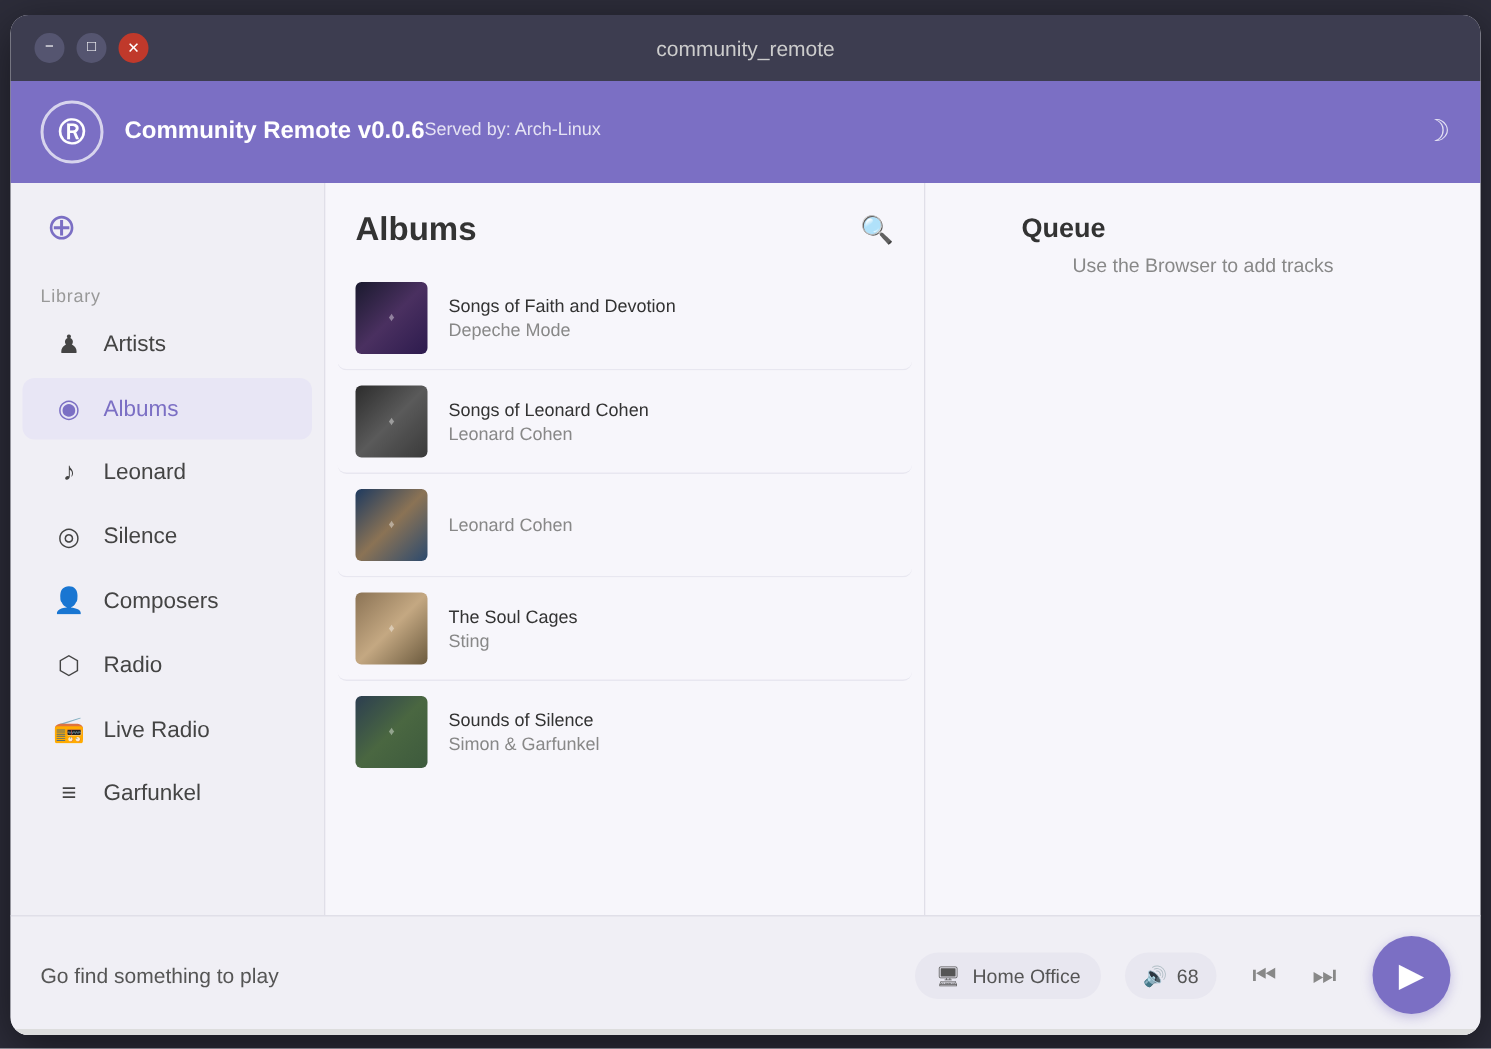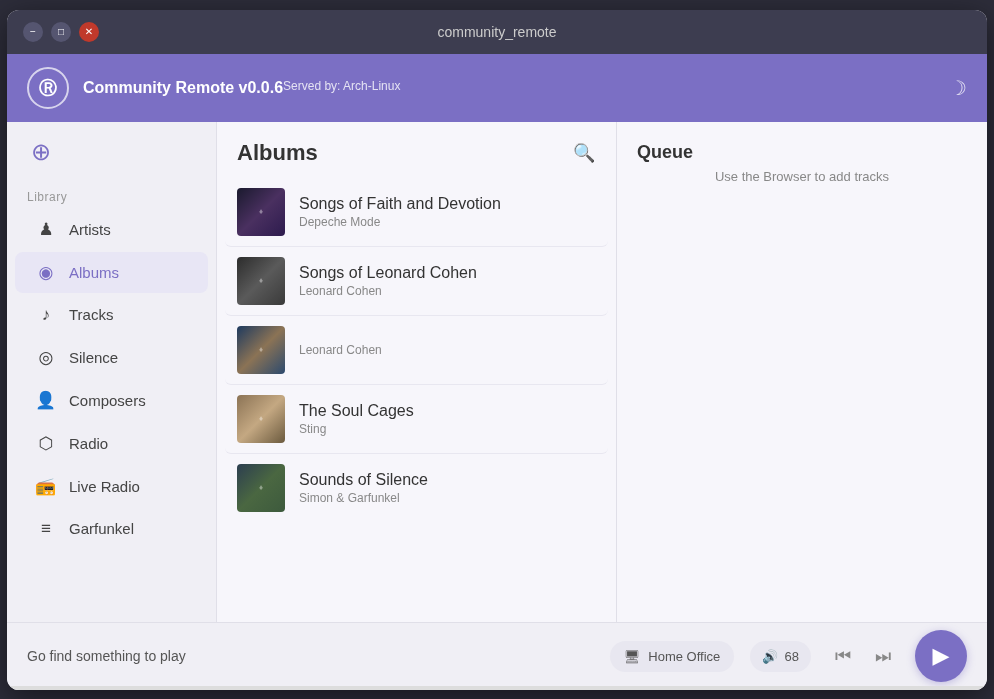--- a/index.html
+++ b/index.html
@@ -204,21 +204,21 @@
       height: 48px;
       border-radius: 4px;
       flex-shrink: 0;
       overflow: hidden;
       display: flex;
       align-items: center;
       justify-content: center;
     }
     .album-info { flex: 1; }
     .album-name {
-      font-size: 16px;
+      font-size: 12px;
       font-weight: 500;
       color: #333;
       margin-bottom: 2px;
     }
     .album-artist {
       font-size: 12px;
       color: #888;
     }
     
     .queue-panel {
@@ -227,29 +227,30 @@
       display: flex;
       flex-direction: column;
       padding: 20px;
       overflow: hidden;
     }
     .queue-title {
       font-size: 18px;
       font-weight: 600;
       color: #333;
       margin-bottom: 6px;
+      margin-left: 44px;
     }
     .queue-subtitle {
       font-size: 13px;
       color: #888;
       text-align: center;
     }
     
     .bottom-bar {
-      height: 68px;
+      height: 80px;
       background: #f0eff5;
       border-top: 1px solid #e0dfe8;
       display: flex;
       align-items: center;
       padding: 0 20px;
       flex-shrink: 0;
       position: relative;
     }
     .now-playing-text {
       font-size: 14px;
@@ -387,21 +388,21 @@
       <div class="sidebar-item">
         <span class="sidebar-icon">♟</span>
         <span>Artists</span>
       </div>
       <div class="sidebar-item active">
         <span class="sidebar-icon">◉</span>
         <span>Albums</span>
       </div>
       <div class="sidebar-item">
         <span class="sidebar-icon">♪</span>
-        <span>Tracks</span>
+        <span>Leonard</span>
       </div>
       <div class="sidebar-item">
         <span class="sidebar-icon">◎</span>
         <span>Silence</span>
       </div>
       <div class="sidebar-item">
         <span class="sidebar-icon">👤</span>
         <span>Composers</span>
       </div>
       <div class="sidebar-item">

